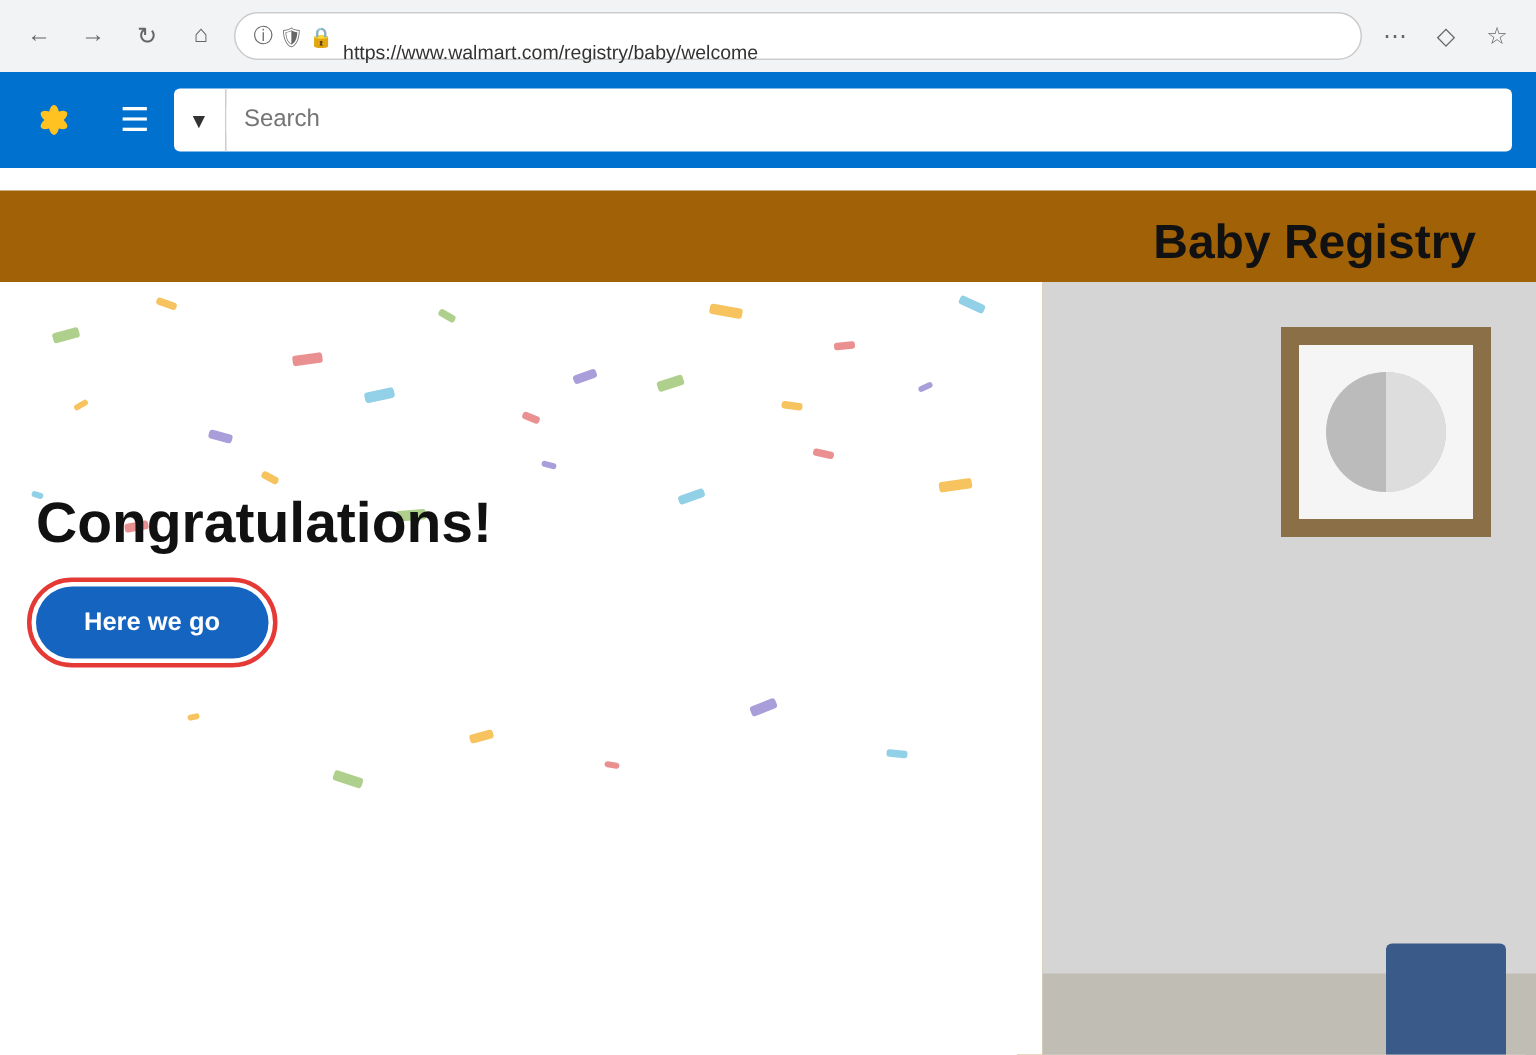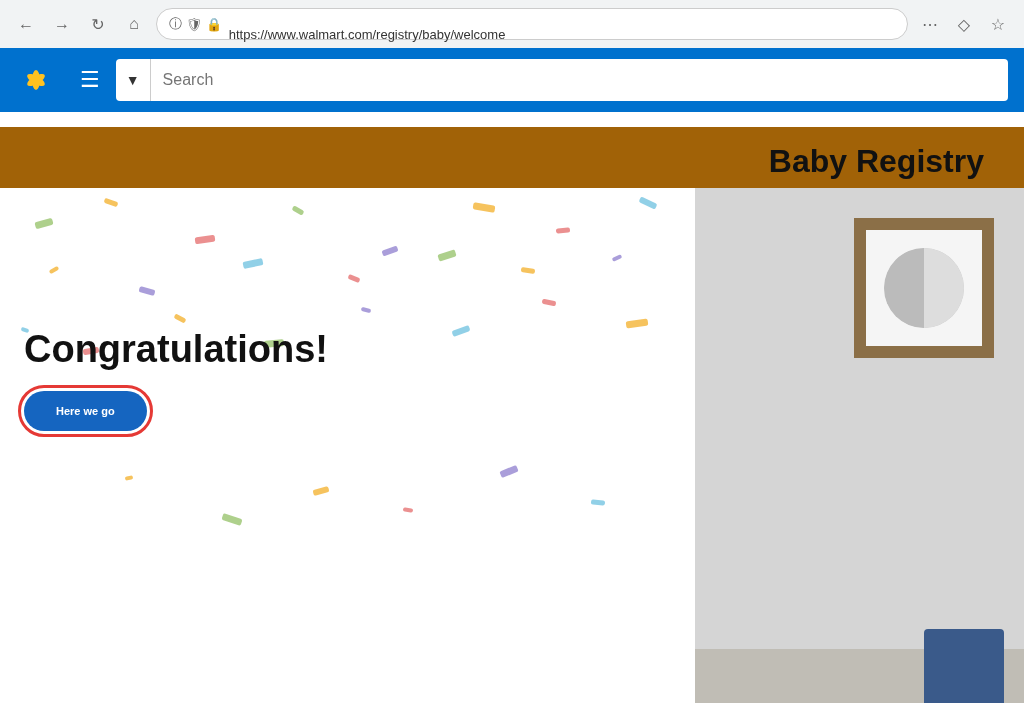--- a/index.html
+++ b/index.html
@@ -176,21 +176,21 @@
       border: 3px solid #e53935;
       border-radius: 30px;
       pointer-events: none;
     }
     .cta-btn {
       background: #1565c0;
       color: #fff;
       border: none;
       border-radius: 24px;
       padding: 14px 32px;
-      font-size: 11px;
+      font-size: 17px;
       font-weight: bold;
       cursor: pointer;
       display: block;
     }
 
     
     .right-panel {
       flex: 1;
       background: #e8e8e8;
       position: relative;

